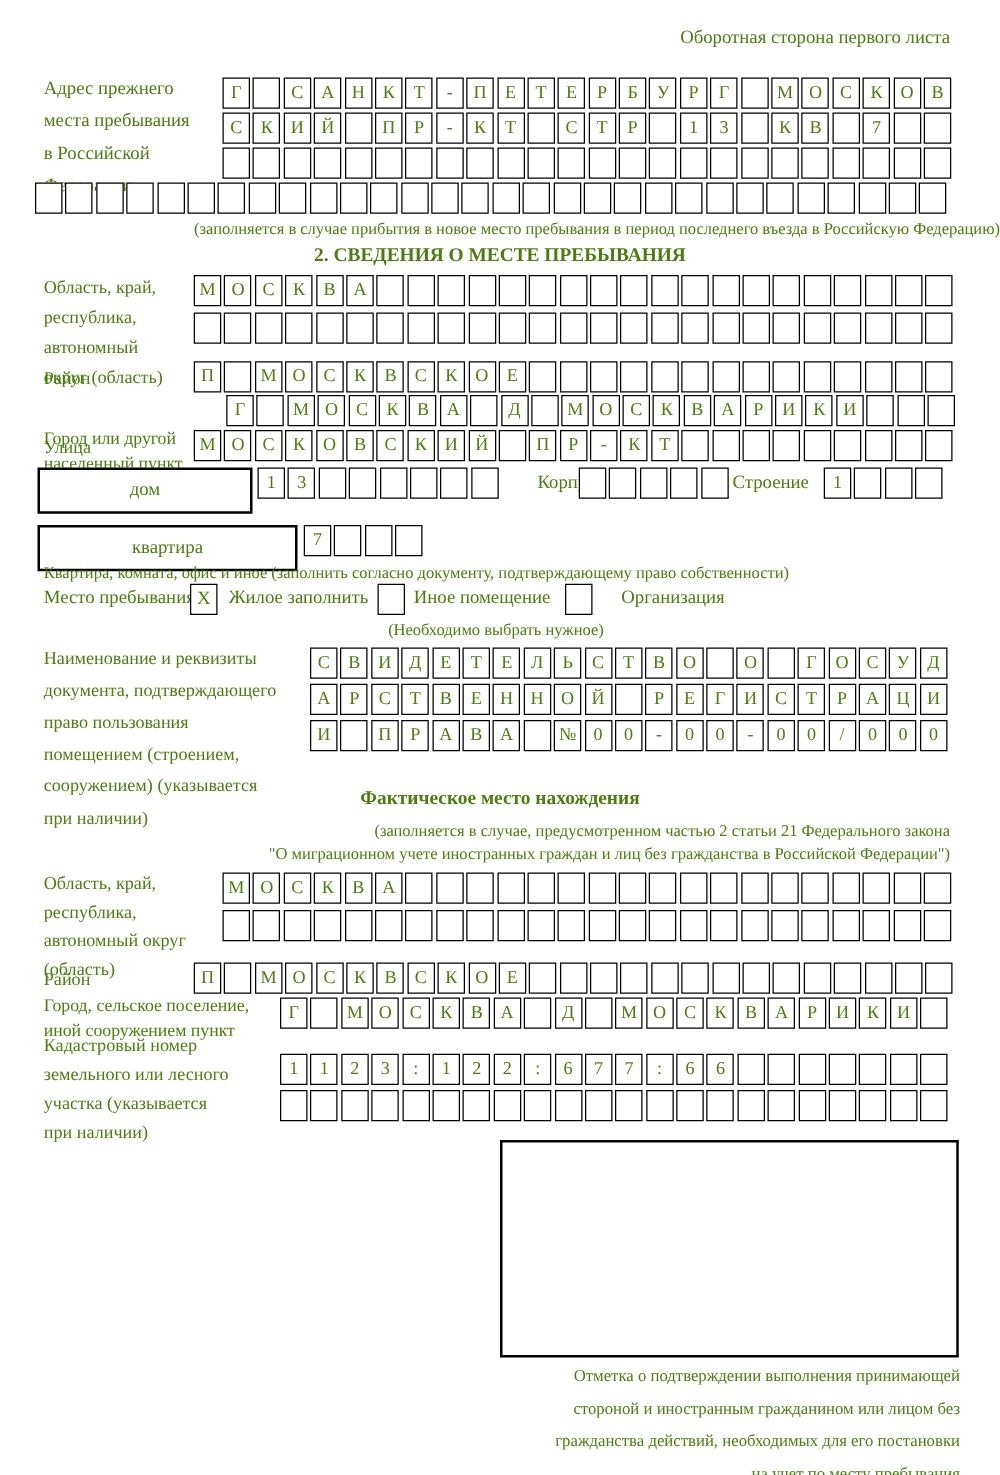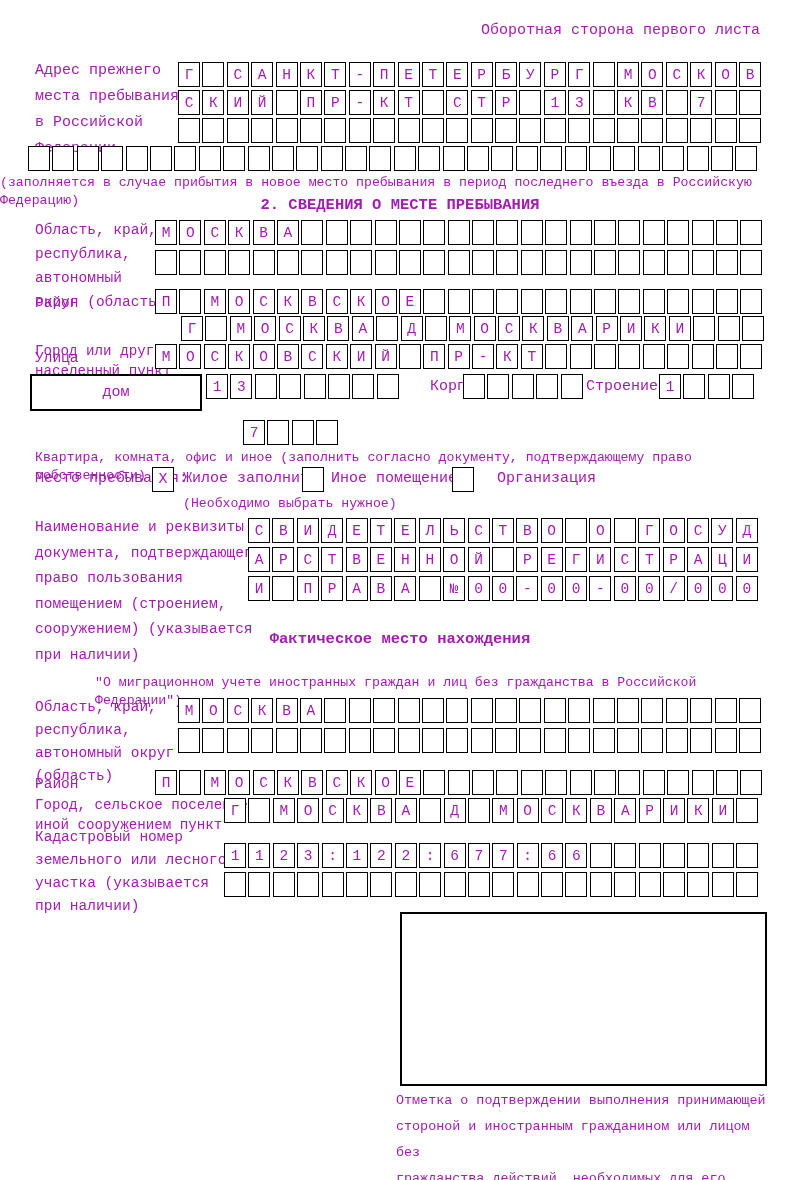--- a/index.html
+++ b/index.html
@@ -1,21 +1,21 @@
 <!DOCTYPE html>
 <html><head>
 <meta charset="utf-8">
 <style>
   html,body{margin:0;padding:0;background:#ffffff;}
   #page{position:relative;width:800px;height:1180px;background:#ffffff;overflow:hidden;
-        font-family:Liberation Mono, monospace;color:#a21caf;}
+        font-family:Liberation Serif, serif;color:#4d7c0f;}
   .lbl{position:absolute;white-space:pre-line;font-size:14.5px;line-height:25px;}
   .hdr{position:absolute;font-size:15px;text-align:right;}
   .title{position:absolute;left:0;width:800px;text-align:center;font-weight:bold;font-size:15.5px;}
-  .note{position:absolute;text-align:left;font-size:13.2px;line-height:18px;white-space:pre-line;}
+  .note{position:absolute;text-align:right;font-size:13.2px;line-height:18px;white-space:pre-line;}
   .cellrow{position:absolute;display:flex;}
   .cell{flex:none;width:22px;height:25px;margin-right:2.4px;border:1.7px solid #000;
         box-sizing:border-box;display:flex;align-items:center;justify-content:center;
         font-size:14.5px;background:#fff;}
   .widebox{position:absolute;height:37px;border:2px solid #000;box-sizing:border-box;
         display:flex;align-items:center;justify-content:center;font-size:15px;background:#fff;}
   .inlinelbl{position:absolute;font-size:15px;}
   .checkbox{position:absolute;width:22px;height:25px;border:1.7px solid #000;box-sizing:border-box;
         display:flex;align-items:center;justify-content:center;font-size:15px;background:#fff;}
   .bigbox{position:absolute;border:2px solid #000;background:#fff;}
@@ -311,20 +311,21 @@
       <span class="cell"></span>
     </div>
   <div class="inlinelbl" style="left:586px;top:378px;">Строение</div>
   <div class="cellrow" style="left:659px;top:374px;">
       <span class="cell">1</span>
       <span class="cell"></span>
       <span class="cell"></span>
       <span class="cell"></span>
     </div>
 
+  <div class="widebox" style="left:30px;top:420px;width:208px;">квартира</div>
   <div class="cellrow" style="left:243px;top:420px;">
       <span class="cell">7</span>
       <span class="cell"></span>
       <span class="cell"></span>
       <span class="cell"></span>
     </div>
   <div class="note" style="left:35px;top:449px;text-align:left;">Квартира, комната, офис и иное (заполнить согласно документу, подтверждающему право собственности)</div>
 
   <div class="inlinelbl" style="left:35px;top:470px;">Место пребывания:</div>
   <div class="checkbox" style="left:152px;top:467px;">X</div>
@@ -405,20 +406,21 @@
       <span class="cell">-</span>
       <span class="cell">0</span>
       <span class="cell">0</span>
       <span class="cell">/</span>
       <span class="cell">0</span>
       <span class="cell">0</span>
       <span class="cell">0</span>
     </div>
 
   <div class="title" style="top:630px;">Фактическое место нахождения</div>
+  <div class="note" style="left:95px;top:656px;width:665px;">(заполняется в случае, предусмотренном частью 2 статьи 21 Федерального закона</div>
   <div class="note" style="left:95px;top:674px;width:665px;">"О миграционном учете иностранных граждан и лиц без гражданства в Российской Федерации")</div>
 
   <div class="lbl" style="left:35px;top:696px;line-height:23px;">Область, край,
 республика,
 автономный округ
 (область)</div>
   <div class="cellrow" style="left:178px;top:698px;">
       <span class="cell">М</span>
       <span class="cell">О</span>
       <span class="cell">С</span>

